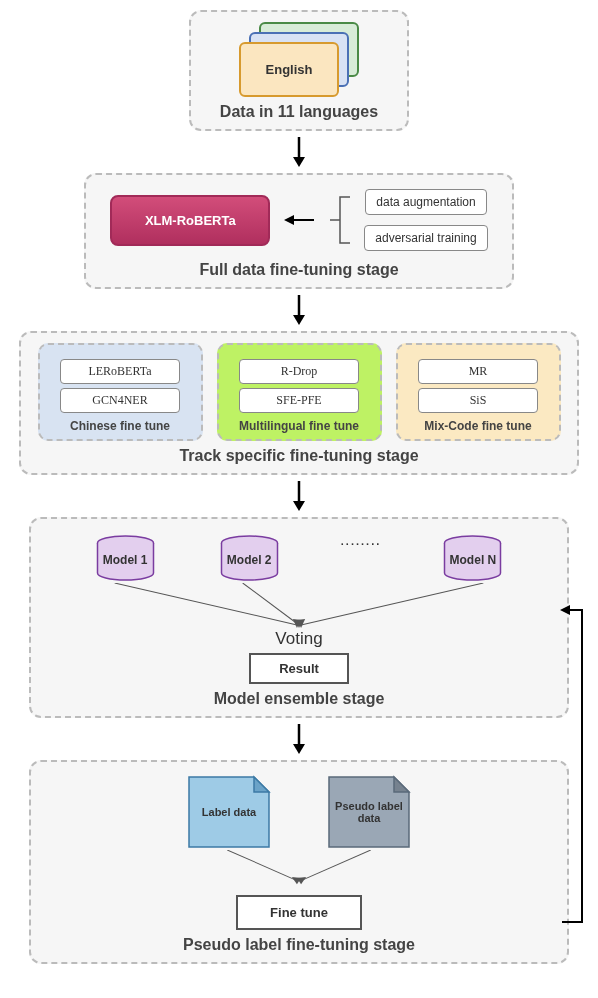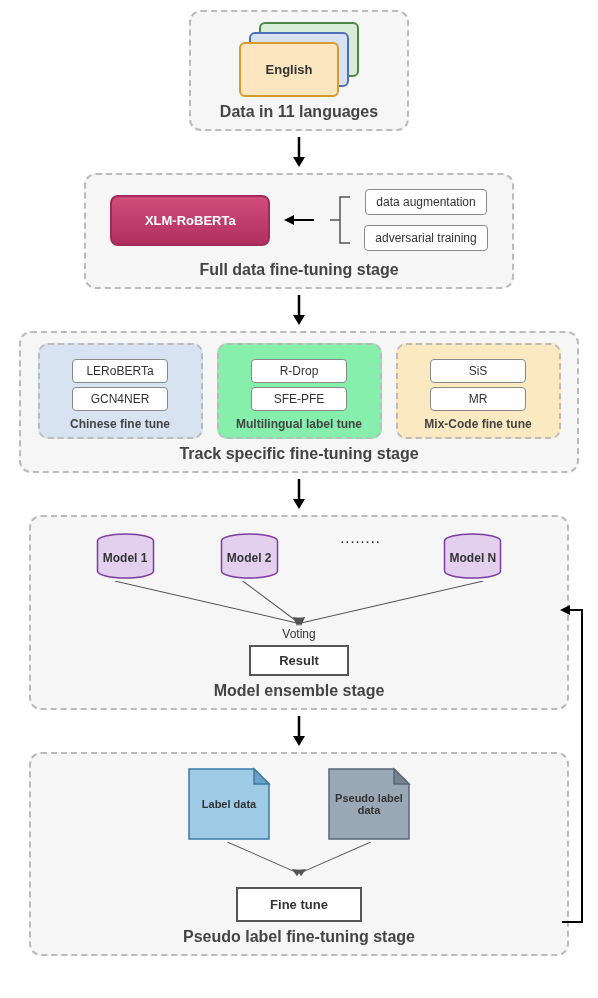--- a/index.html
+++ b/index.html
@@ -50,36 +50,36 @@
   .small-box {
     background: #fff; border: 1.5px solid #888; border-radius: 4px;
     padding: 5px 10px; font-size: 12px; text-align: center; min-width: 110px;
   }
   .left-arrow { font-size: 0; }
   .sub-box {
     border: 2px dashed #bbb; border-radius: 10px; padding: 10px 10px 6px 10px;
     width: 165px; text-align: center;
   }
   .sub-chinese { background: #d8e3f2; }
-  .sub-multi { background: #86efac; }
+  .sub-multi { background: #bef264; }
   .sub-mix { background: #fbe9c2; }
   .sub-label { font-weight: bold; font-size: 12px; margin-top: 6px; color: #444; }
   .tag-box {
     background:#fff; border:1.5px solid #888; border-radius:4px;
-    padding:4px 8px; font-size:12px; margin:4px auto; width:96px;
+    padding:4px 8px; font-size:12px; margin:4px auto; width:120px;font-family:Liberation Serif, serif;
   }
   .ensemble-row { display:flex; justify-content:space-around; align-items:flex-start; width:100%; padding:6px 20px 0 20px; }
   .db {
     width:65px; height:50px; display:flex; align-items:center; justify-content:center;
     position:relative; font-weight:bold; font-size:12px;
   }
   .db svg { position:absolute; top:0; left:0; }
   .db span { position:relative; z-index:1; }
   .dots { font-weight:bold; letter-spacing:2px; font-size:11px; }
-  .voting-lbl { font-size:12px; text-align:center; margin-top:-2px; }
+  .voting-lbl { font-size:17px; text-align:center; margin-top:-2px; }
   .result-box {
     background:#fff; border:2px solid #555; padding:6px 11px; font-weight:bold;
     margin: 4px auto 2px auto; width:100px; text-align:center;
   }
   .svg-lines { width:100%; height:45px; margin-top:-2px; }
   .doc {
     width:90px; height:80px; position:relative; display:flex;
     align-items:center; justify-content:center; font-weight:bold; font-size:11px; text-align:center;
   }
   .doc svg { position:absolute; top:0; left:0; }
@@ -146,25 +146,25 @@
 <div class="stage" style="width:560px;margin:0 auto;">
   <div class="row" style="align-items:flex-start;">
     <div class="sub-box sub-chinese">
       <div class="tag-box">LERoBERTa</div>
       <div class="tag-box">GCN4NER</div>
       <div class="sub-label">Chinese fine tune</div>
     </div>
     <div class="sub-box sub-multi">
       <div class="tag-box">R-Drop</div>
       <div class="tag-box">SFE-PFE</div>
-      <div class="sub-label">Multilingual label tune</div>
+      <div class="sub-label">Multilingual fine tune</div>
     </div>
     <div class="sub-box sub-mix">
+      <div class="tag-box">MR</div>
       <div class="tag-box">SiS</div>
-      <div class="tag-box">MR</div>
       <div class="sub-label">Mix-Code fine tune</div>
     </div>
   </div>
   <div class="stage-label">Track specific fine-tuning stage</div>
 </div>
 
 <div class="arrow-down">
   <svg width="30" height="34">
         <line x1="15" y1="2" x2="15" y2="24" stroke="#000" stroke-width="2.5"></line>
         <polygon points="15,32 9,22 21,22"></polygon>

